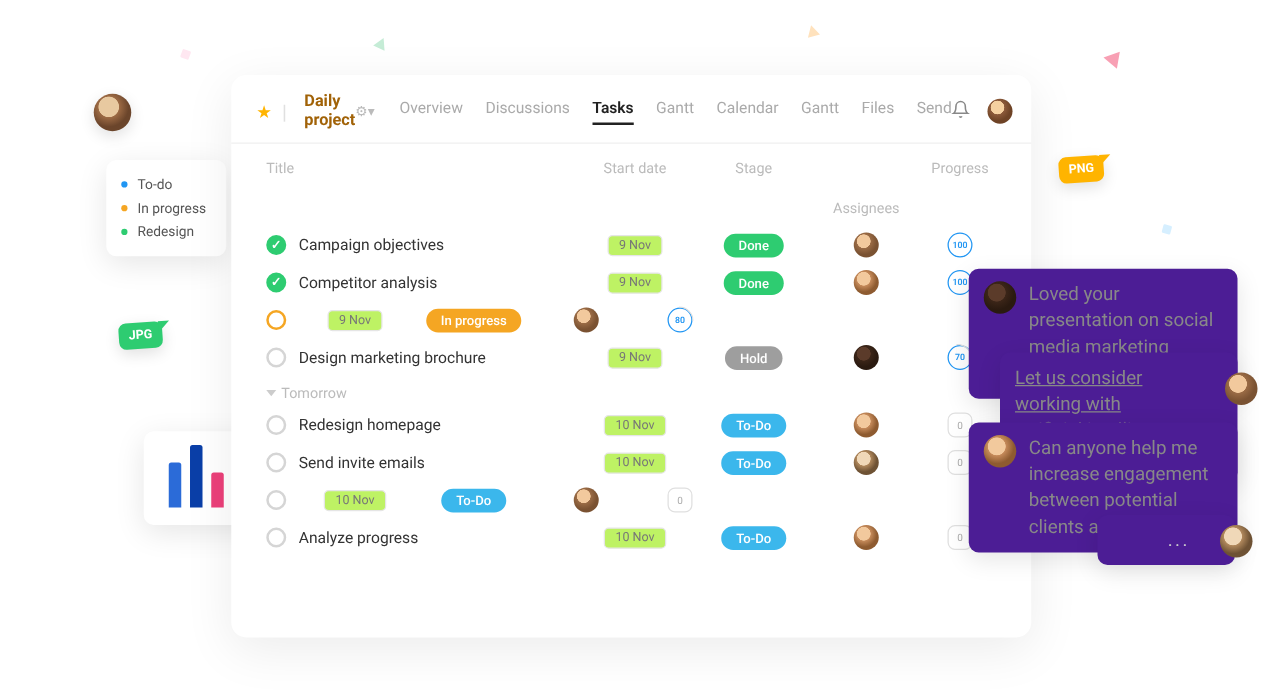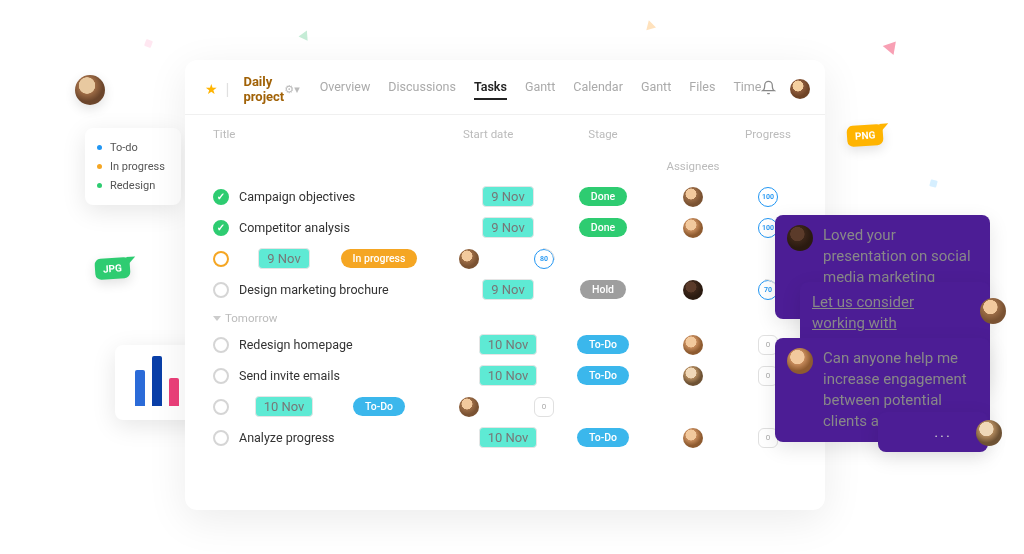--- a/index.html
+++ b/index.html
@@ -39,21 +39,21 @@
 .header-avatar { width: 20px; height: 20px; border-radius: 50%; background: radial-gradient(circle at 40% 35%, #f5d0a0 30%, #8c5a3a 32%, #6e4326 60%); }
 
 
 .col-headers {
   display: flex;
   padding: 12px 20px 8px 28px;
   font-size: 11.5px;
   color: #bbb;
 }
 .col-title { width: 250px; }
-.col-date { width: 90px; text-align: left; }
+.col-date { width: 90px; text-align: center; }
 .col-stage { width: 100px; text-align: center; }
 .col-assign { width: 80px; text-align: center; margin-top: 32px; }
 .col-prog { width: 70px; text-align: center; }
 
 
 .group-label { font-size: 11.5px; color: #bbb; padding: 6px 0 4px 28px; display:flex; align-items:center; gap:4px;}
 .chev-down { width:0;height:0;border-left:4px solid transparent;border-right:4px solid transparent;border-top:5px solid #ccc; display:inline-block;}
 
 
 .task-row {
@@ -63,21 +63,21 @@
   font-size: 12.5px;
   color: #333;
   min-height: 26px;
 }
 .check { width: 16px; height: 16px; border-radius: 50%; margin-right: 10px; flex-shrink:0; display:flex;align-items:center;justify-content:center; border:2px solid #d5d5d5;}
 .check.done { background:#2ecc71; border-color:#2ecc71; }
 .check.done::after { content:"✓"; color:#fff; font-size:10px; font-weight:bold;}
 .check.progress { border-color:#f5a623; }
 .task-title { width: 224px; }
 .date-cell { width: 90px; display:flex; justify-content:center; }
-.date-pill { font-size: 13px; border:1px solid #e5e5e5; border-radius:4px; padding:2px 8px; color:#777; background:#5eead4;}
+.date-pill { font-size: 10px; border:1px solid #e5e5e5; border-radius:4px; padding:2px 8px; color:#777; background:#bef264;}
 .stage-cell { width: 100px; display:flex; justify-content:center;}
 .stage-pill { font-size:10.5px; border-radius:11px; padding:3px 12px; color:#fff; font-weight:500;}
 .stage-done { background:#2ecc71;}
 .stage-prog { background:#f5a623;}
 .stage-hold { background:#9e9e9e;}
 .stage-todo { background:#3bb7ec;}
 .assign-cell { width: 80px; display:flex; justify-content:center;}
 .avatar-sm { width:20px; height:20px; border-radius:50%; }
 .av1 { background: radial-gradient(circle at 40% 35%, #f2c99d 30%, #9a6b45 32%, #7a5232 60%); }
 .av2 { background: radial-gradient(circle at 40% 35%, #f2c99d 30%, #c58a5a 32%, #8e5b30 60%); }
@@ -202,21 +202,21 @@
     <span class="gear-icon">⚙▾</span>
 
     <div class="nav-tabs">
       <span class="nav-tab">Overview</span>
       <span class="nav-tab">Discussions</span>
       <span class="nav-tab active">Tasks</span>
       <span class="nav-tab">Gantt</span>
       <span class="nav-tab">Calendar</span>
       <span class="nav-tab">Gantt</span>
       <span class="nav-tab">Files</span>
-      <span class="nav-tab">Time</span>
+      <span class="nav-tab">Send</span>
     </div>
 
     <div class="header-right">
       <span class="bell-icon">
         <svg width="15" height="15" viewBox="0 0 24 24" fill="none" stroke="#888" stroke-width="2">
             <path d="M18 8a6 6 0 00-12 0c0 7-3 9-3 9h18s-3-2-3-9"></path>
             <path d="M13.7 21a2 2 0 01-3.4 0"></path>
           </svg>
       </span>
       <span class="header-avatar"></span>

